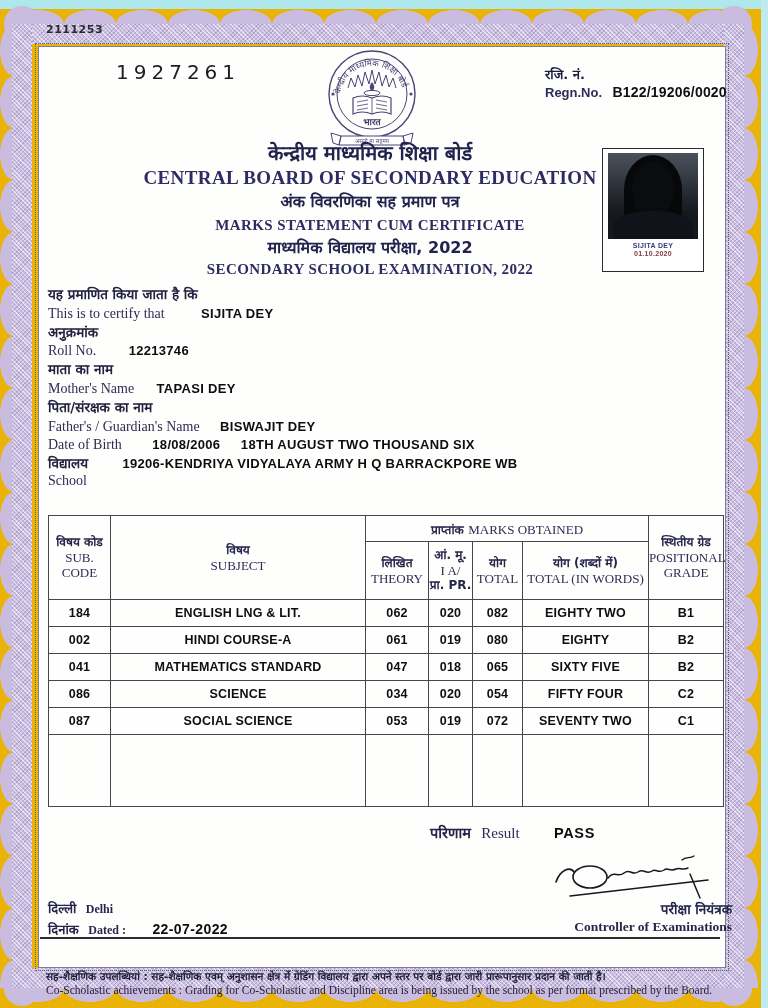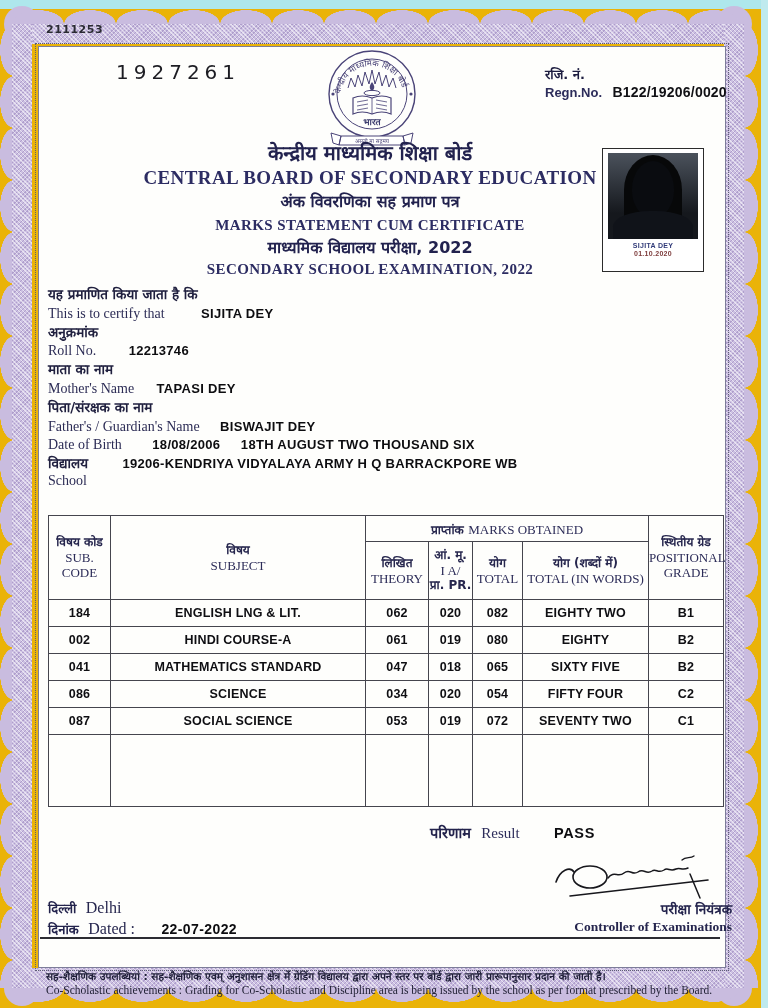--- a/index.html
+++ b/index.html
@@ -89,21 +89,21 @@
   .result .en{font-size:15px;}
   .result .val{font-size:14.5px;margin-left:30px;letter-spacing:.6px;}
 
   .sig{left:548px;top:850px;width:176px;height:54px;}
   .controller{left:556px;top:901px;width:176px;text-align:right;line-height:17px;}
   .controller .hi{font-size:13.5px;font-weight:bold;}
   .controller .en{font-size:13.5px;font-weight:bold;color:#26264e;}
 
   .place{left:48px;top:898px;line-height:20px;}
   .place .hi{font-size:13px;font-weight:bold;}
-  .place .en{font-size:16px;font-weight:normal;color:#26264e;}
+  .place .en{font-size:12px;font-weight:bold;color:#26264e;}
   .place .val{font-size:14px;margin-left:22px;letter-spacing:.4px;}
 
   .rule{left:40px;top:937px;width:680px;height:2px;background:#2c2c32;}
   .notes{left:46px;top:941px;width:676px;}
   .note-hi{font:bold 10.5px "DejaVu Sans",sans-serif;color:#1f1f38;line-height:14px;margin-top:28px;}
   .note-en{font:11.5px "Liberation Serif",serif;color:#222236;line-height:14px;}
 </style>
 </head>
 <body>
 

